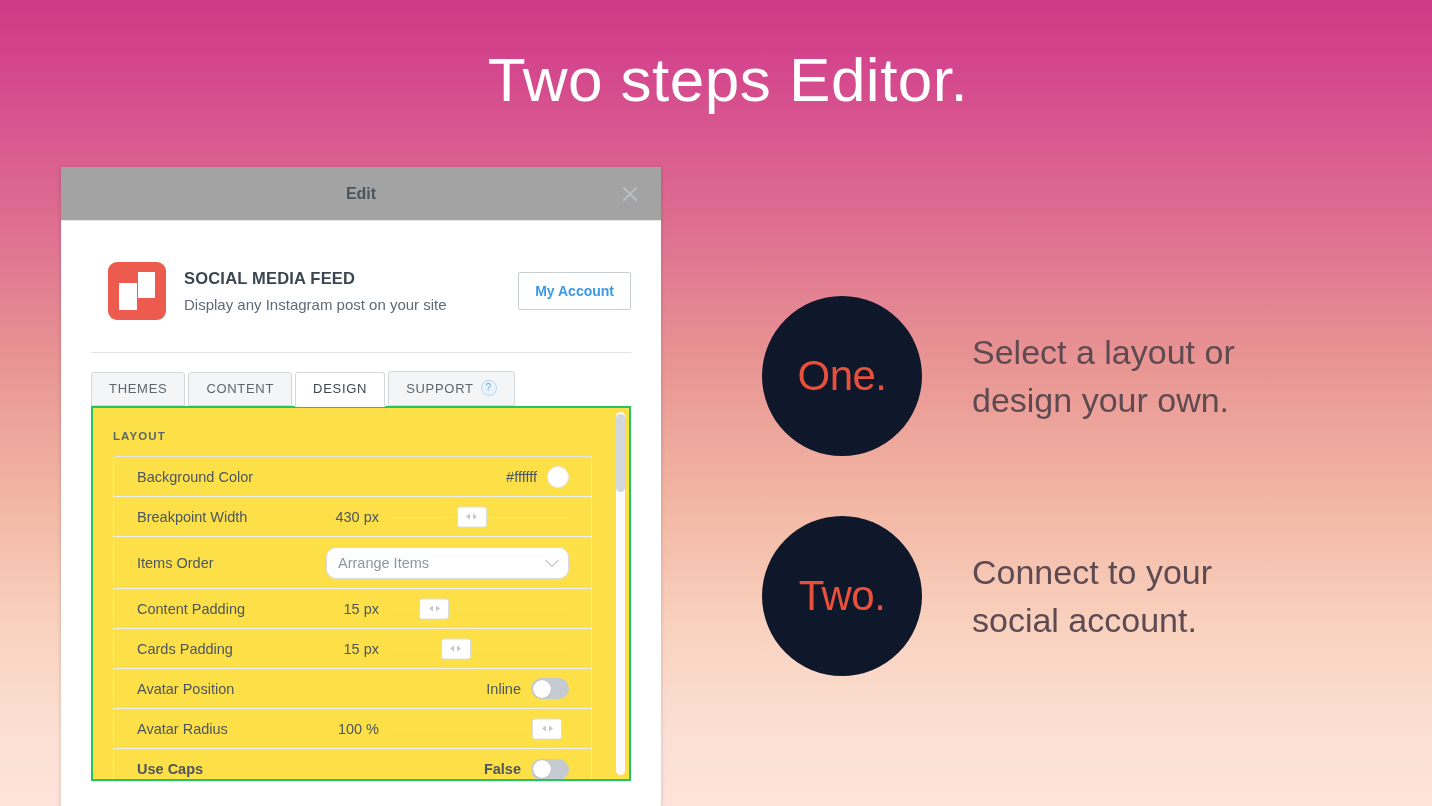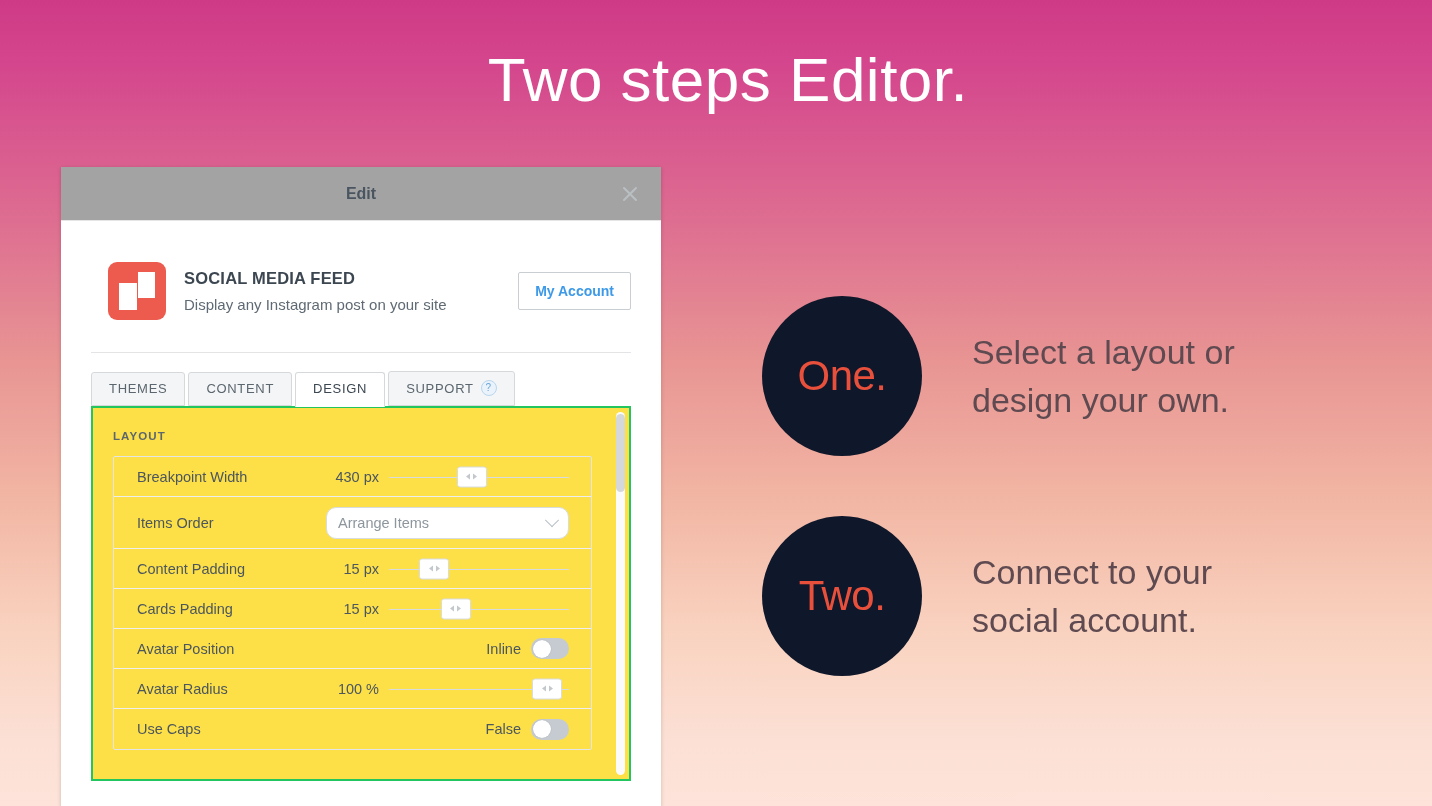--- a/index.html
+++ b/index.html
@@ -209,21 +209,21 @@
     border-radius: 2px;
     margin-right: 17px;
   }
   .setting-row {
     display: flex;
     align-items: center;
     height: 40px;
     padding: 0 22px 0 23px;
     border-bottom: 1px solid #eceef0;
   }
-  .setting-row:last-child { border-bottom: none; }
+  .setting-row:last-child { border-bottom: none; font-weight: bold; }
   .setting-label {
     font-size: 14.5px;
     color: #4c565f;
     flex: 1;
     white-space: nowrap;
   }
   .setting-value {
     font-size: 14.5px;
     color: #4c565f;
     white-space: nowrap;
@@ -427,20 +427,25 @@
     </div>
   </div>
 
   <div class="settings-area">
     <div class="settings-inner">
 
       <div class="section-label">LAYOUT</div>
 
       <div class="settings-card">
 
+        <div class="setting-row">
+          <span class="setting-label">Background Color</span>
+          <span class="setting-value">#ffffff</span>
+          <span class="color-swatch"></span>
+        </div>
 
         <div class="setting-row">
           <span class="setting-label">Breakpoint Width</span>
           <span class="setting-value">430 px</span>
           <span class="slider">
             <span class="track"></span>
             <span class="handle" style="left:46%">
               <span class="ar left"></span>
               <span class="ar right"></span>
             </span>

